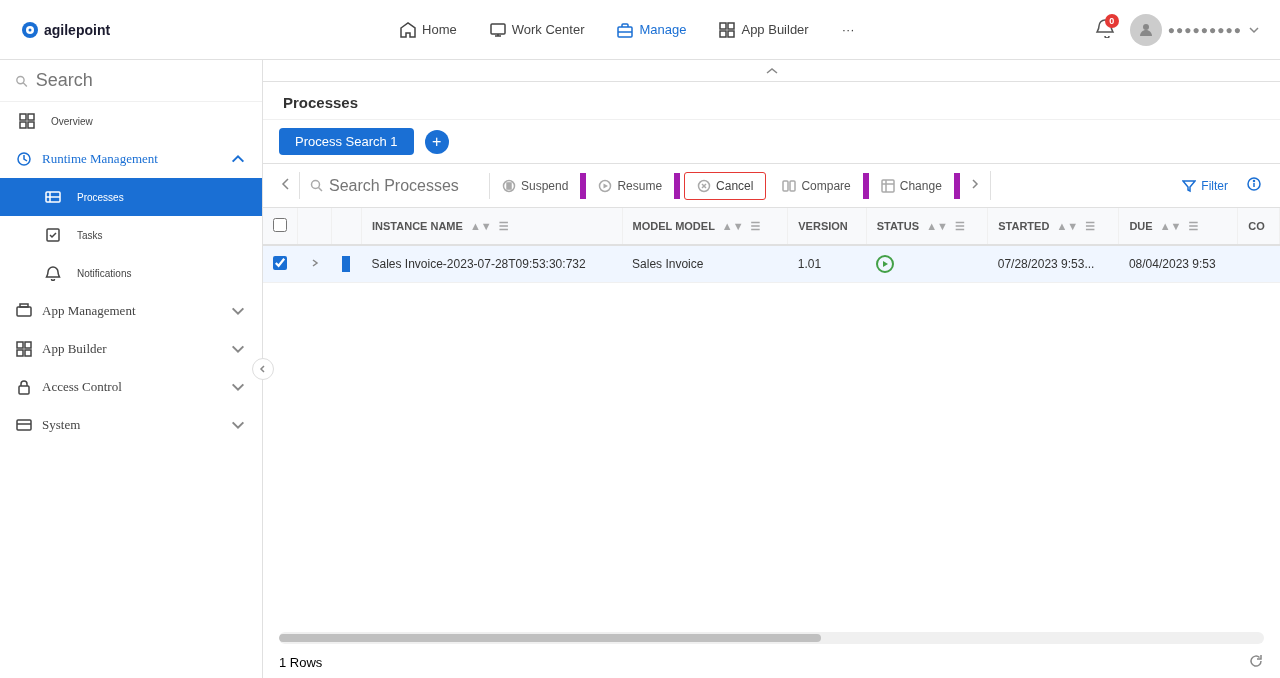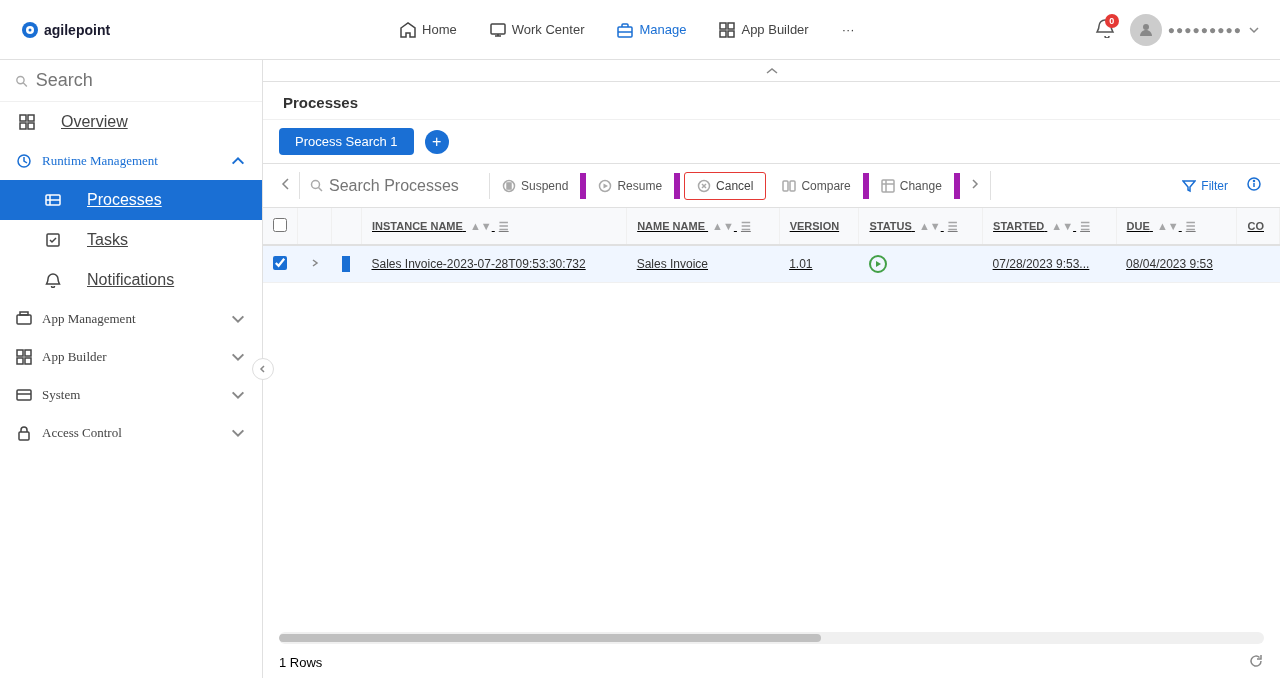--- a/index.html
+++ b/index.html
@@ -37,22 +37,22 @@
       width: 263px; min-width: 263px; background: #fff; border-right: 1px solid #e0e0e0;
       overflow-y: auto; display: flex; flex-direction: column;
     }
     .sidebar-search {
       display: flex; align-items: center; padding: 10px 15px; border-bottom: 1px solid #f0f0f0; gap: 8px;
     }
     .sidebar-search input {
       border: none; outline: none; font-size: 18px; color: #0f766e; width: 100%; background: transparent;
     }
     .sidebar-item {
-      display: flex; align-items: center; gap: 26px; padding: 11px 16px;
-      cursor: pointer; color: #444; font-size: 16px; border-left: 3px solid transparent; text-decoration: underline;
+      display: flex; align-items: center; gap: 16px; padding: 11px 16px;
+      cursor: pointer; color: #444; font-size: 10px; border-left: 3px solid transparent;
     }
     .sidebar-item.active { background: #1a6fd4; color: #fff; border-left: 3px solid #1a6fd4; border-radius: 0; }
     .sidebar-item.active svg { color: #fff; }
     .sidebar-item svg { width: 16px; height: 16px; flex-shrink: 0; }
     .sidebar-section {
       display: flex; align-items: center; justify-content: space-between;
       padding: 11px 16px; cursor: pointer; color: #444; font-size: 13px; font-family: Liberation Serif, serif;
     }
     .sidebar-section-left { display: flex; align-items: center; gap: 10px; }
     .sidebar-section svg { width: 16px; height: 16px; }
@@ -101,21 +101,21 @@
       display: flex; align-items: center; gap: 6px; padding: 4px 10px;
       border-right: 1px solid #e0e0e0; flex: 0 0 auto;
     }
     .search-toolbar input { border: none; outline: none; font-size: 16px; color: #555; width: 150px; background: transparent; }
     .toolbar-spacer { flex: 1; }
     .filter-btn { display: flex; align-items: center; gap: 5px; padding: 6px 10px; color: #1a6fd4; cursor: pointer; font-size: 12px; }
     .info-btn { padding: 6px 8px; color: #1a6fd4; cursor: pointer; }
     .nav-arrow { padding: 6px 8px; color: #888; cursor: pointer; border-right: 1px solid #e0e0e0; }
 
     
-    .table-container { flex: 1; overflow-x: auto; overflow-y: auto; text-decoration: underline; }
+    .table-container { flex: 1; overflow-x: auto; overflow-y: auto; }
     table { width: 100%; border-collapse: collapse; font-size: 12px; }
     thead tr { background: #f8f9fb; border-bottom: 2px solid #e0e0e0; }
     th {
       padding: 10px 10px; text-align: left; font-weight: 600; font-size: 11px;
       color: #555; white-space: nowrap; border-right: 1px solid #f0f0f0;
     }
     th .sort-icons { display: inline-flex; flex-direction: column; margin-left: 4px; opacity: 0.5; }
     th .col-filter { margin-left: 4px; opacity: 0.5; cursor: pointer; }
     td { padding: 9px 10px; border-bottom: 1px solid #f0f0f0; color: #333; vertical-align: middle; }
     tr.selected td { background: #f0f6ff; }
@@ -285,37 +285,37 @@
           <span>App Builder</span>
         </div>
         <svg width="12" height="12" viewBox="0 0 12 12" fill="none" stroke="#888" stroke-width="1.5">
             <path d="M2 4l4 4 4-4"></path>
           </svg>
       </div>
 
       <div class="sidebar-section">
         <div class="sidebar-section-left">
           <svg width="16" height="16" viewBox="0 0 16 16" fill="none" stroke="currentColor" stroke-width="1.5">
-            <rect x="1" y="3" width="14" height="10" rx="1"></rect>
-            <line x1="1" y1="7" x2="15" y2="7"></line>
-          </svg>
-          <span>System</span>
+            <rect x="3" y="7" width="10" height="8" rx="1"></rect>
+            <path d="M5 7V5a3 3 0 016 0v2"></path>
+          </svg>
+          <span>Access Control</span>
         </div>
         <svg width="12" height="12" viewBox="0 0 12 12" fill="none" stroke="#888" stroke-width="1.5">
             <path d="M2 4l4 4 4-4"></path>
           </svg>
       </div>
 
       <div class="sidebar-section">
         <div class="sidebar-section-left">
           <svg width="16" height="16" viewBox="0 0 16 16" fill="none" stroke="currentColor" stroke-width="1.5">
-            <rect x="3" y="7" width="10" height="8" rx="1"></rect>
-            <path d="M5 7V5a3 3 0 016 0v2"></path>
-          </svg>
-          <span>Access Control</span>
+            <rect x="1" y="3" width="14" height="10" rx="1"></rect>
+            <line x1="1" y1="7" x2="15" y2="7"></line>
+          </svg>
+          <span>System</span>
         </div>
         <svg width="12" height="12" viewBox="0 0 12 12" fill="none" stroke="#888" stroke-width="1.5">
             <path d="M2 4l4 4 4-4"></path>
           </svg>
       </div>
     </div>
 
     <div style="position:absolute; top:50%; right:-11px; transform:translateY(-50%); width:22px; height:22px; background:#fff; border:1px solid #ddd; border-radius:50%; display:flex; align-items:center; justify-content:center; cursor:pointer; z-index:5;">
       <svg width="8" height="8" viewBox="0 0 8 8" fill="none" stroke="#888" stroke-width="1.5">
           <path d="M5 1L2 4l3 3"></path>
@@ -433,21 +433,21 @@
               <input type="checkbox" class="checkbox" style="">
             </th>
             <th style="width:20px;"></th>
             <th style="width:20px;"></th>
             <th>
               <span>INSTANCE NAME</span>
               <span class="sort-icons">▲▼</span>
               <span class="col-filter">☰</span>
             </th>
             <th>
-              <span>NAME NAME</span>
+              <span>MODEL MODEL</span>
               <span class="sort-icons">▲▼</span>
               <span class="col-filter">☰</span>
             </th>
             <th>
               <span>VERSION</span>
             </th>
             <th>
               <span>STATUS</span>
               <span class="sort-icons">▲▼</span>
               <span class="col-filter">☰</span>

